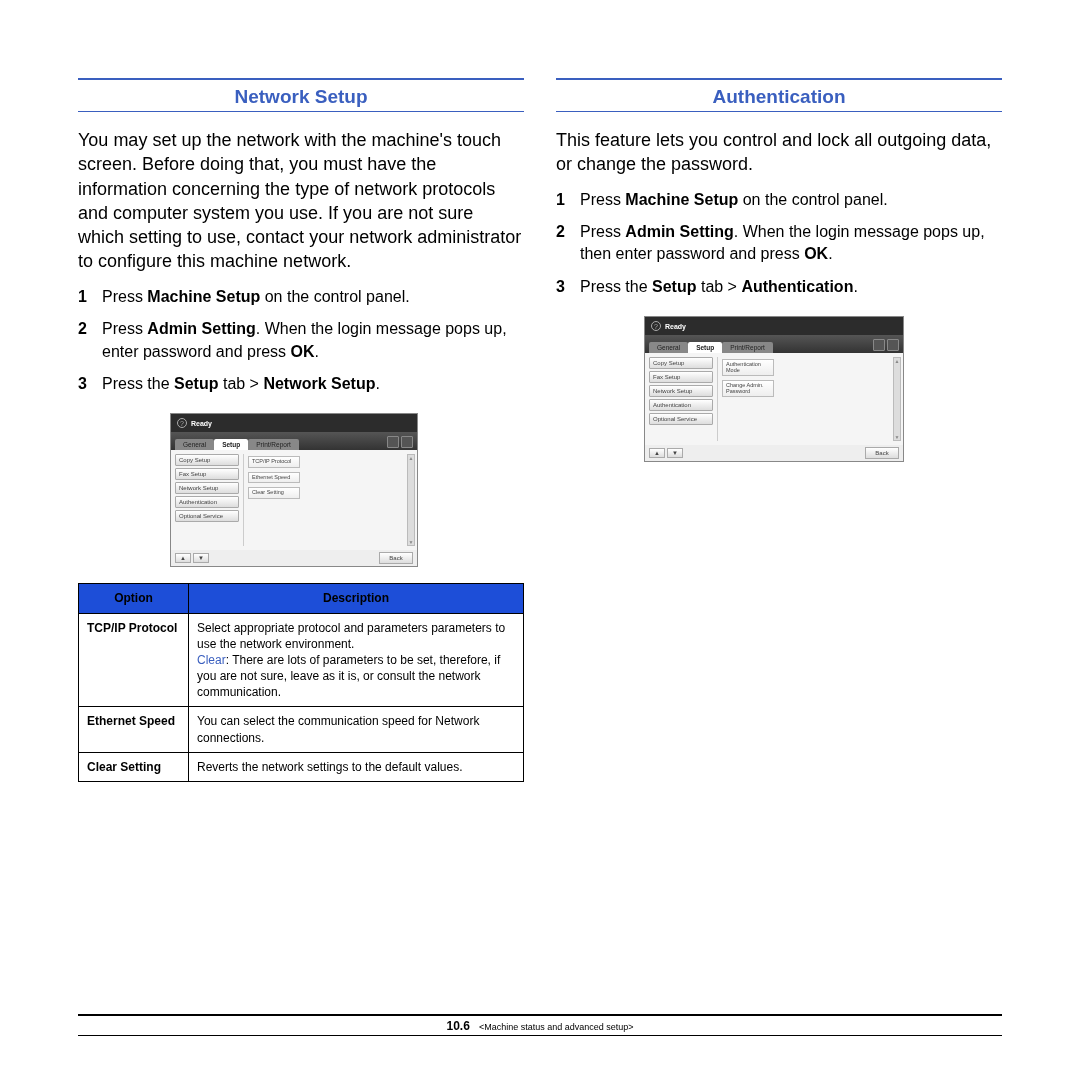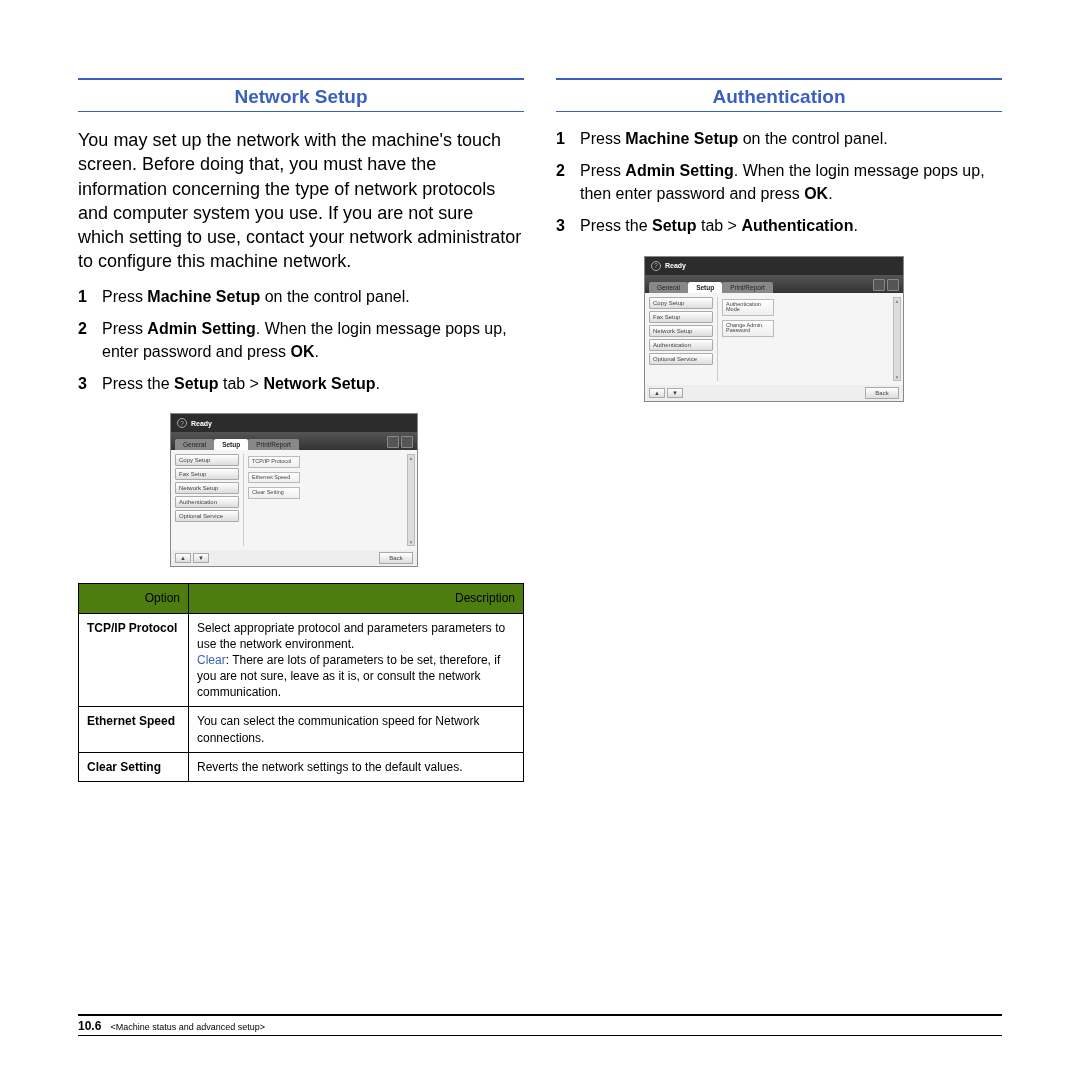--- a/index.html
+++ b/index.html
@@ -162,38 +162,38 @@
     font-size: 12px;
   }
   table.opts th, table.opts td {
     border: 1px solid #000;
     padding: 6px 8px;
     text-align: left;
     vertical-align: top;
     line-height: 1.35;
   }
   table.opts th {
-    background: #4d7c0f;
-    text-align: right;
-    font-weight: normal;
+    background: #1d4ed8;
+    text-align: center;
+    font-weight: bold;
   }
   table.opts td:first-child {
     font-weight: bold;
     width: 110px;
   }
   
   .page-footer {
     position: absolute;
     left: 78px;
     right: 78px;
     bottom: 44px;
     border-top: 2px solid #000;
     border-bottom: 1px solid #000;
     padding: 3px 0 2px 0;
-    text-align: left;
+    text-align: center;
     font-size: 11px;
   }
   .page-footer .pn { font-weight: bold; font-size: 12px; }
   .page-footer .ct { font-size: 9px; color: #000; margin-left: 6px; }
 </style>
 </head>
 <body>
 
 <div class="columns">
 
@@ -275,20 +275,21 @@
         <td>Clear Setting</td>
         <td>Reverts the network settings to the default values.</td>
       </tr>
     </tbody>
       </table>
   </div>
 
   <div class="col">
     <div class="section-rule-top"></div>
     <div class="section-header">Authentication</div>
+    <p class="intro">This feature lets you control and lock all outgoing data, or change the password.</p>
     <ol class="steps">
       <li>
         <span>Press </span><span class="b">Machine Setup</span><span> on the control panel.</span>
       </li>
       <li>
         <span>Press </span><span class="b">Admin Setting</span><span>. When the login message pops up, then enter password and press </span><span class="b">OK</span><span>.</span>
       </li>
       <li>
         <span>Press the </span><span class="b">Setup</span><span> tab &gt; </span><span class="b">Authentication</span><span>.</span>
       </li>

